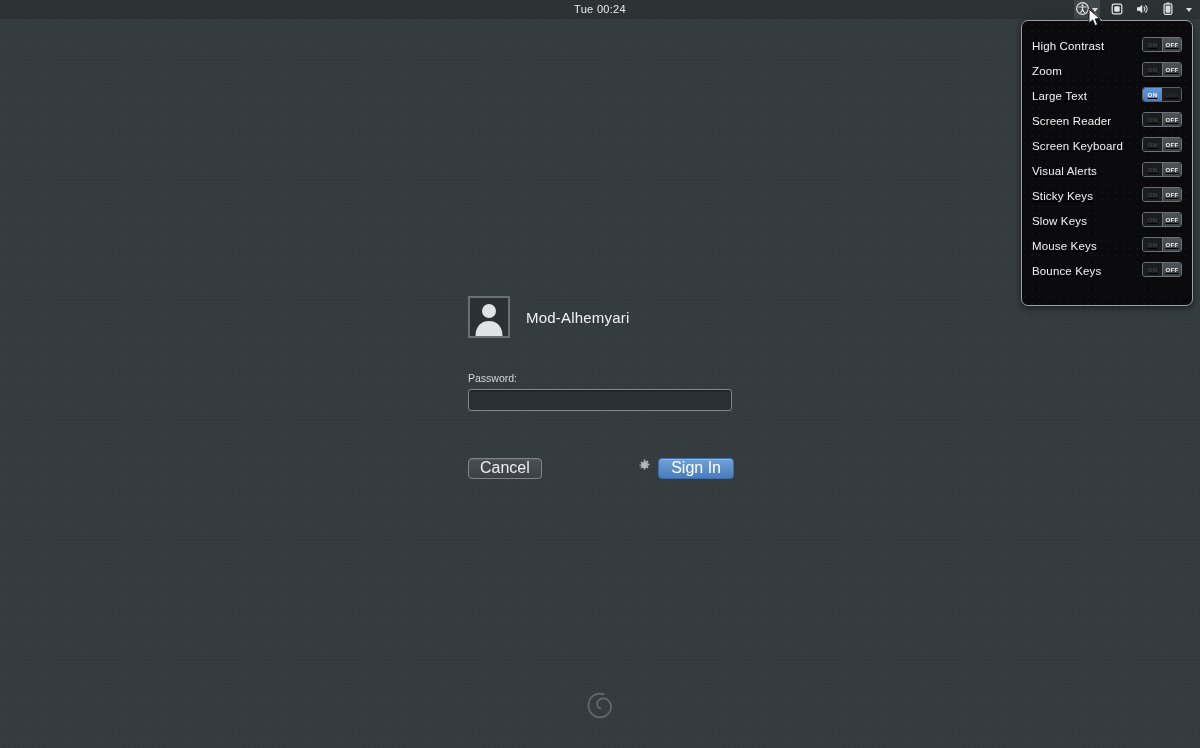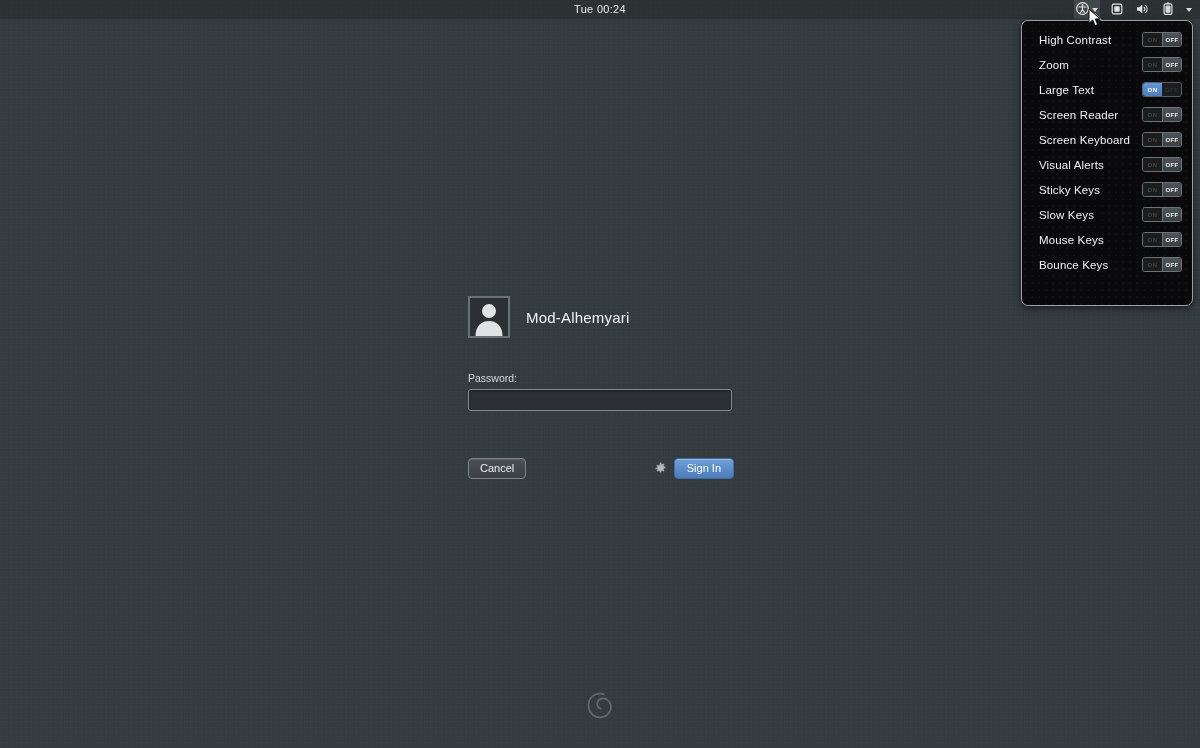--- a/index.html
+++ b/index.html
@@ -112,24 +112,25 @@
     left: -6px;
     top: 2px;
     width: 0; height: 0;
     border-left: 6px solid transparent;
     border-right: 6px solid transparent;
     border-bottom: 6px solid #0a0a0c;
   }
   .a11y-row {
     height: 25px;
     display: flex;
-    align-items: center;
+    align-items: flex-end;
     justify-content: space-between;
-    padding: 0 10px 0 17px;
-    box-sizing: border-box;
+    padding: 0 10px 0 10px;
+    box-sizing: border-box;
+    text-decoration: underline;
   }
   .a11y-label {
     color: #f2f2f2;
     font-size: 11.5px;
     letter-spacing: 0.15px;
     white-space: nowrap;
     user-select: none;
   }
 
   
@@ -238,40 +239,40 @@
   #btn-row {
     margin-top: 46px;
     position: relative;
     height: 22px;
     display: flex;
     align-items: center;
   }
   .btn {
     height: 21px;
     border-radius: 4px;
-    font-size: 11px;
+    font-size: 16px;
     display: inline-flex;
     align-items: center;
     justify-content: center;
     box-sizing: border-box;
     cursor: default;
     user-select: none;
     border: 1px solid #7e8487;
   }
   #cancel-btn {
     padding: 0 11px;
     color: #eceeee;
     background: linear-gradient(#4a5053, #3a4043);
     box-shadow: inset 0 1px 0 rgba(255,255,255,0.07);
   }
   #signin-wrap {
     position: absolute;
     right: 0;
     display: flex;
-    align-items: flex-end;
+    align-items: flex-start;
     gap: 7px;
   }
   #signin-btn {
     padding: 0 12px;
     color: #ffffff;
     background: linear-gradient(#6fa0d8, #4b7cbb);
     border-color: #3f6da8;
     box-shadow: inset 0 1px 0 rgba(255,255,255,0.25);
   }
 

